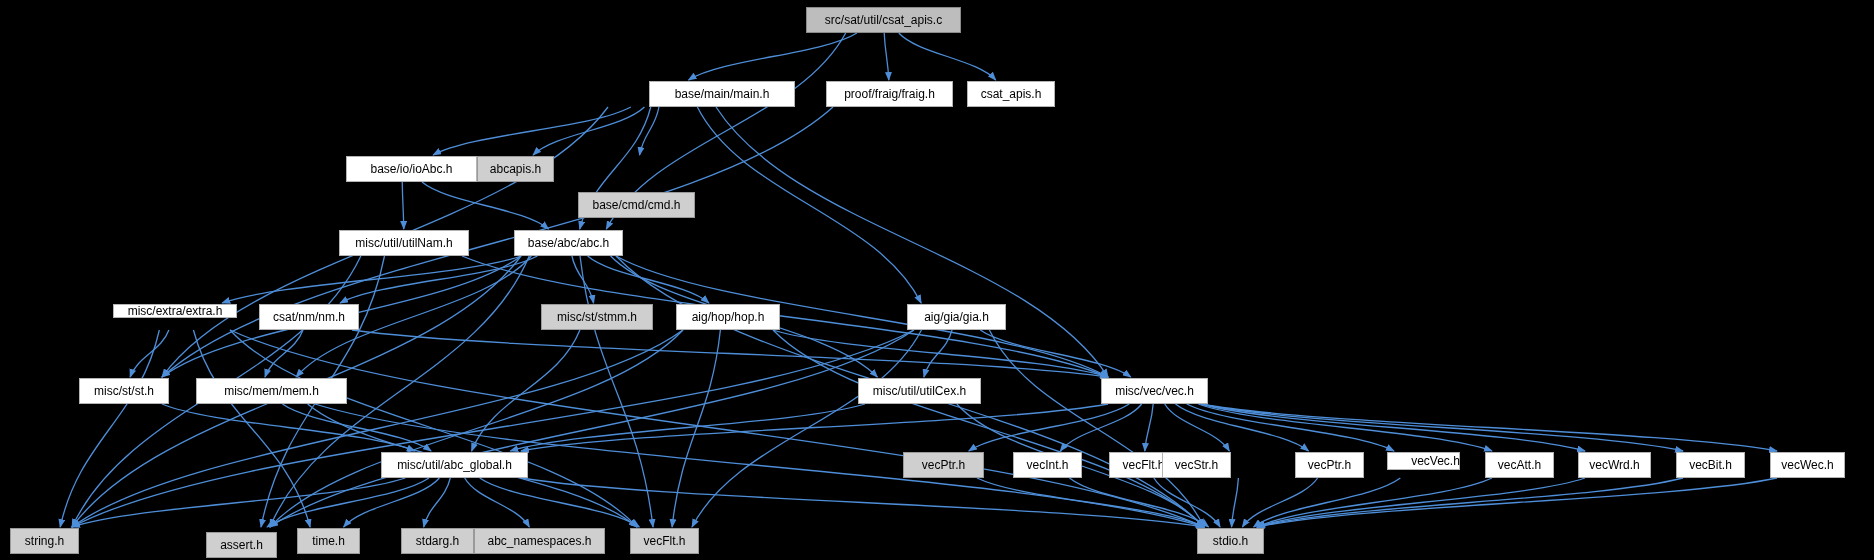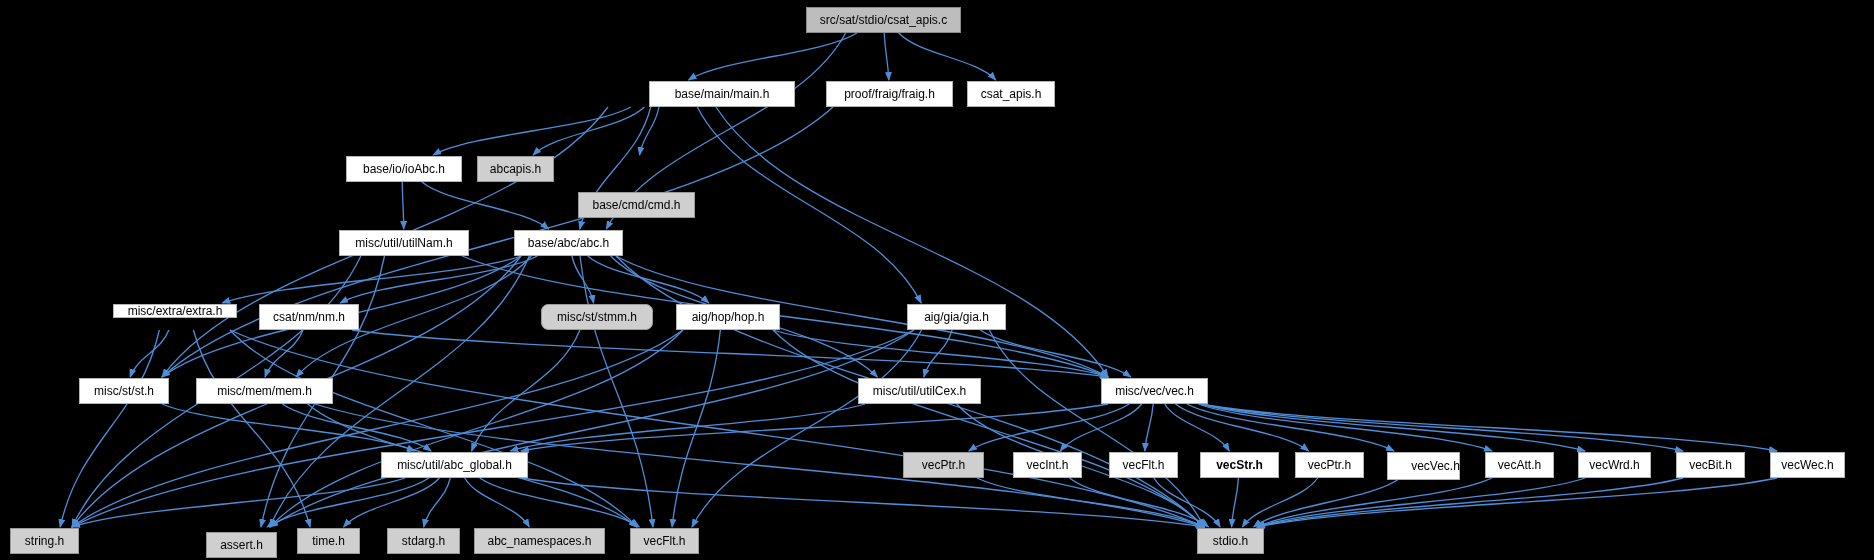--- a/index.html
+++ b/index.html
@@ -116,49 +116,49 @@
       <path d="M 1153.94 478 C 1167.164 500.05, 1206.836 504.95, 1220.06 527" fill="none" stroke="#4e8ed8" stroke-width="1.3" marker-end="url(#arrow)"></path>
       <path d="M 1238.42 478 C 1237.0520000000001 500.05, 1232.9479999999999 504.95, 1231.58 527" fill="none" stroke="#4e8ed8" stroke-width="1.3" marker-end="url(#arrow)"></path>
       <path d="M 1317.62 478 C 1302.572 500.05, 1257.428 504.95, 1242.38 527" fill="none" stroke="#4e8ed8" stroke-width="1.3" marker-end="url(#arrow)"></path>
       <path d="M 1400.34 478 C 1371.004 500.05, 1282.996 504.95, 1253.66 527" fill="none" stroke="#4e8ed8" stroke-width="1.3" marker-end="url(#arrow)"></path>
       <path d="M 1492 478 C 1445 500.05, 1304 504.95, 1257 527" fill="none" stroke="#4e8ed8" stroke-width="1.3" marker-end="url(#arrow)"></path>
       <path d="M 1585 478 C 1519.4 500.05, 1322.6 504.95, 1257 527" fill="none" stroke="#4e8ed8" stroke-width="1.3" marker-end="url(#arrow)"></path>
       <path d="M 1683 478 C 1597.8 500.05, 1342.2 504.95, 1257 527" fill="none" stroke="#4e8ed8" stroke-width="1.3" marker-end="url(#arrow)"></path>
       <path d="M 1777 478 C 1673 500.05, 1361 504.95, 1257 527" fill="none" stroke="#4e8ed8" stroke-width="1.3" marker-end="url(#arrow)"></path>
     </svg>
 
-<div class="node root" style="left: 806px; top: 7px; width: 155px; height: 26px;">src/sat/stdio/csat_apis.c</div>
+<div class="node root" style="left: 806px; top: 7px; width: 155px; height: 26px;">src/sat/util/csat_apis.c</div>
     <div class="node" style="left: 601px; top: 81px; width: 146px; height: 26px; margin-left: 48px;">base/main/main.h</div>
     <div class="node" style="left: 826px; top: 81px; width: 127px; height: 26px;">proof/fraig/fraig.h</div>
     <div class="node" style="left: 967px; top: 81px; width: 88px; height: 26px;">csat_apis.h</div>
-    <div class="node" style="left: 346px; top: 156px; width: 116px; height: 26px;">base/io/ioAbc.h</div>
+    <div class="node" style="left: 346px; top: 156px; width: 131px; height: 26px;">base/io/ioAbc.h</div>
     <div class="node gray" style="left: 477px; top: 156px; width: 77px; height: 26px;">abcapis.h</div>
     <div class="node gray" style="left: 578px; top: 156px; width: 117px; height: 26px; margin-top: 36px;">base/cmd/cmd.h</div>
     <div class="node" style="left: 339px; top: 230px; width: 130px; height: 26px;">misc/util/utilNam.h</div>
     <div class="node" style="left: 514px; top: 230px; width: 109px; height: 26px;">base/abc/abc.h</div>
     <div class="node" style="left: 113px; top: 304px; width: 124px; height: 14px;">misc/extra/extra.h</div>
     <div class="node" style="left: 259px; top: 304px; width: 100px; height: 26px;">csat/nm/nm.h</div>
-    <div class="node gray" style="left: 541px; top: 304px; width: 112px; height: 26px; border-radius: 7px;">misc/st/stmm.h</div>
+    <div class="node gray" style="left: 541px; top: 304px; width: 112px; height: 26px;">misc/st/stmm.h</div>
     <div class="node" style="left: 676px; top: 304px; width: 104px; height: 26px;">aig/hop/hop.h</div>
     <div class="node" style="left: 907px; top: 304px; width: 99px; height: 26px;">aig/gia/gia.h</div>
     <div class="node" style="left: 79px; top: 378px; width: 90px; height: 26px;">misc/st/st.h</div>
-    <div class="node" style="left: 196px; top: 378px; width: 137px; height: 26px;">misc/mem/mem.h</div>
+    <div class="node" style="left: 196px; top: 378px; width: 151px; height: 26px;">misc/mem/mem.h</div>
     <div class="node" style="left: 858px; top: 378px; width: 123px; height: 26px;">misc/util/utilCex.h</div>
     <div class="node" style="left: 1101px; top: 378px; width: 107px; height: 26px;">misc/vec/vec.h</div>
     <div class="node" style="left: 381px; top: 452px; width: 147px; height: 26px;">misc/util/abc_global.h</div>
     <div class="node gray" style="left: 903px; top: 452px; width: 81px; height: 26px;">vecPtr.h</div>
     <div class="node" style="left: 1013px; top: 452px; width: 69px; height: 26px;">vecInt.h</div>
     <div class="node" style="left: 1109px; top: 452px; width: 69px; height: 26px;">vecFlt.h</div>
-    <div class="node" style="left: 1200px; top: 452px; width: 79px; height: 26px; font-weight: bold;">vecStr.h</div>
+    <div class="node" style="left: 1162px; top: 452px; width: 69px; height: 26px;">vecStr.h</div>
     <div class="node" style="left: 1295px; top: 452px; width: 69px; height: 26px;">vecPtr.h</div>
-    <div class="node" style="left: 1387px; top: 452px; width: 73px; height: 28px; padding-left: 24px;">vecVec.h</div>
+    <div class="node" style="left: 1387px; top: 452px; width: 73px; height: 18px; padding-left: 24px;">vecVec.h</div>
     <div class="node" style="left: 1485px; top: 452px; width: 69px; height: 26px;">vecAtt.h</div>
     <div class="node" style="left: 1578px; top: 452px; width: 73px; height: 26px;">vecWrd.h</div>
     <div class="node" style="left: 1676px; top: 452px; width: 69px; height: 26px;">vecBit.h</div>
     <div class="node" style="left: 1770px; top: 452px; width: 75px; height: 26px;">vecWec.h</div>
     <div class="node gray" style="left: 10px; top: 528px; width: 69px; height: 26px;">string.h</div>
     <div class="node gray" style="left: 206px; top: 532px; width: 71px; height: 26px;">assert.h</div>
     <div class="node gray" style="left: 297px; top: 528px; width: 63px; height: 26px;">time.h</div>
-    <div class="node gray" style="left: 387px; top: 528px; width: 73px; height: 26px;">stdarg.h</div>
+    <div class="node gray" style="left: 401px; top: 528px; width: 73px; height: 26px;">stdarg.h</div>
     <div class="node gray" style="left: 474px; top: 528px; width: 131px; height: 26px;">abc_namespaces.h</div>
     <div class="node gray" style="left: 630px; top: 528px; width: 69px; height: 26px;">vecFlt.h</div>
     <div class="node gray" style="left: 1197px; top: 528px; width: 67px; height: 26px;">stdio.h</div>
   </div>
 
 </body></html>

